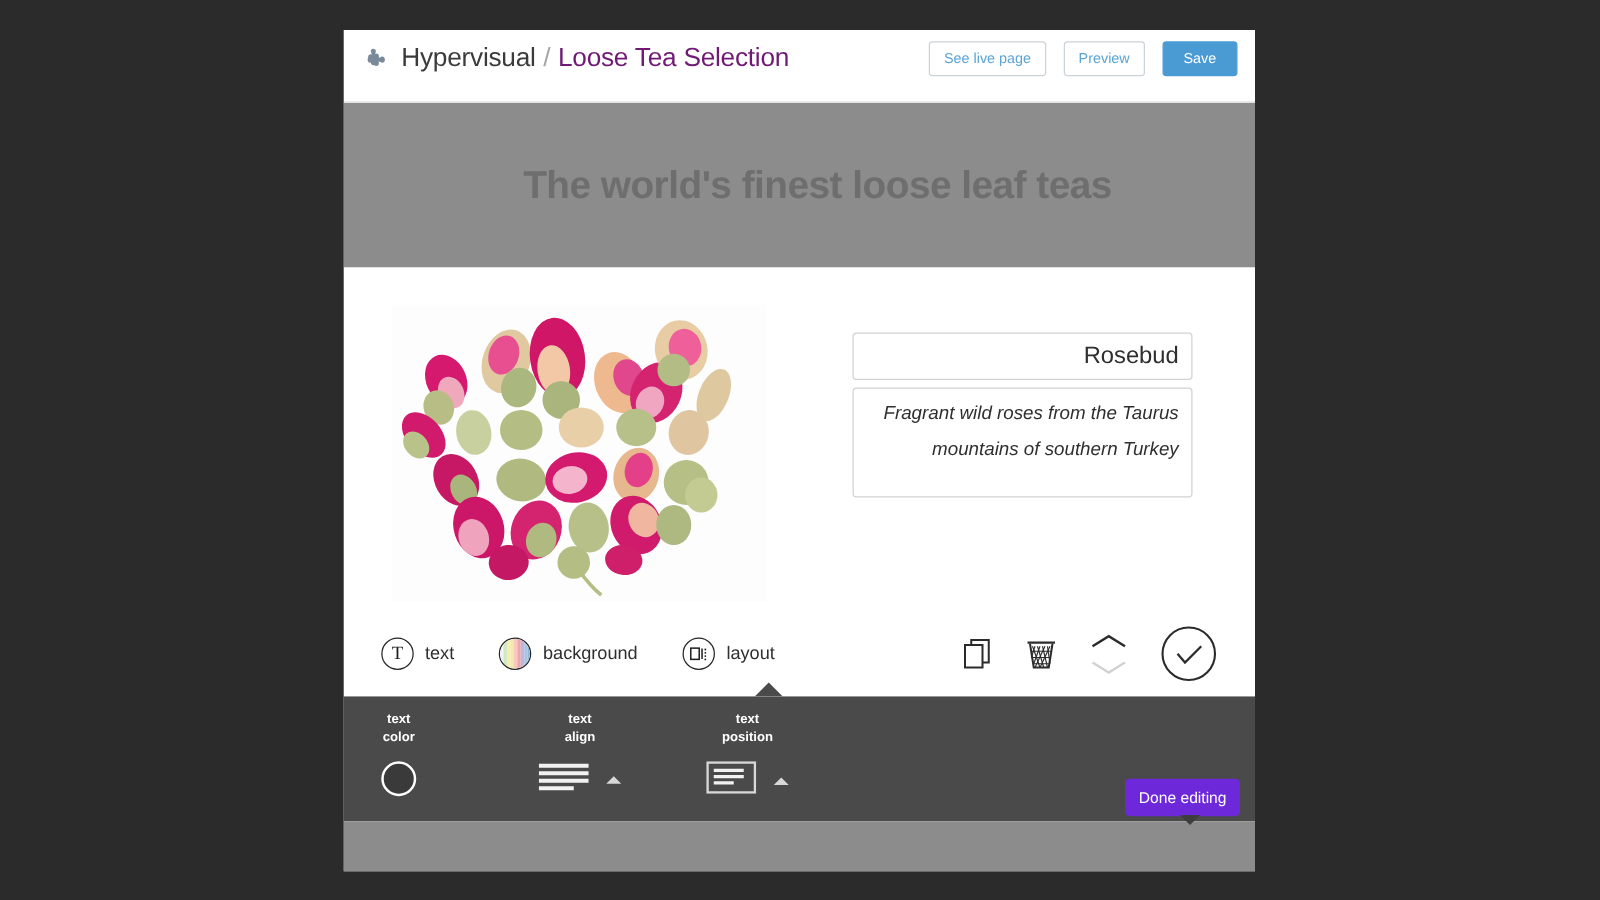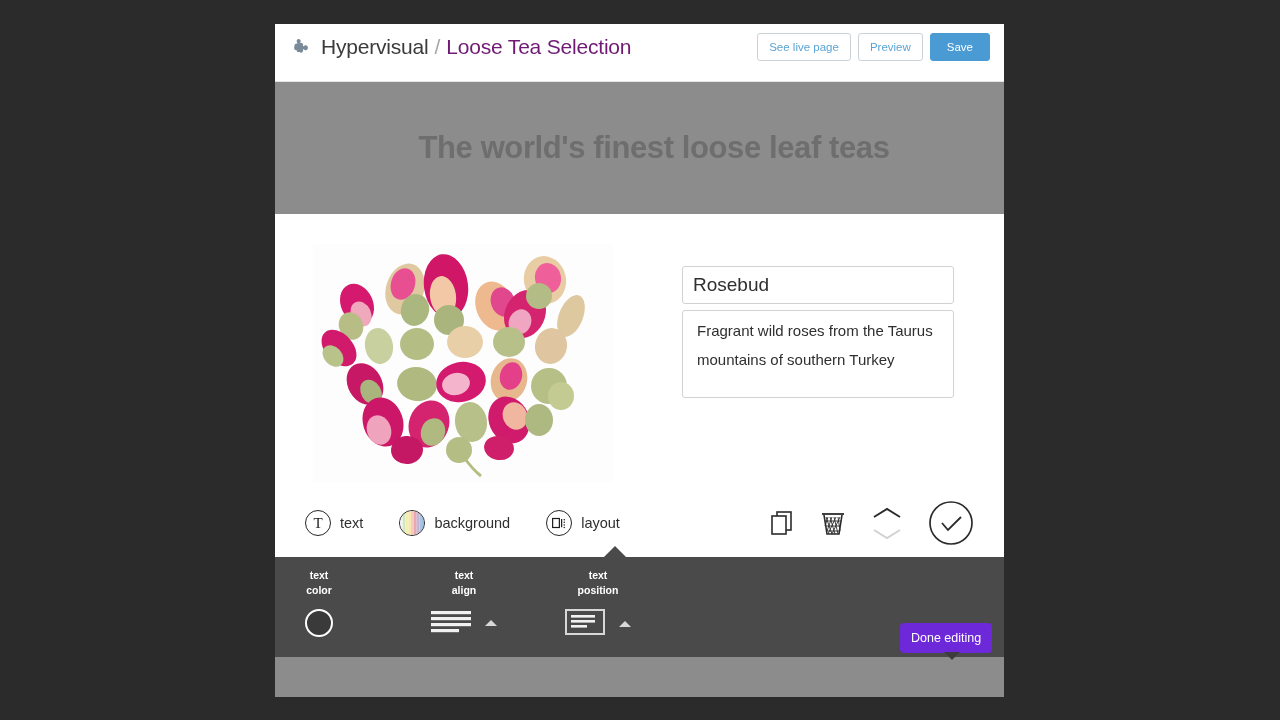--- a/index.html
+++ b/index.html
@@ -33,21 +33,21 @@
   #brand-wrap { display: flex; align-items: baseline; white-space: nowrap; }
   #brand-name {
     font-size: 21px; color: #3b3b3b; font-weight: normal;
     letter-spacing: -.2px;
   }
   #brand-sep { font-size: 21px; color: #a6a6a6; margin: 0 6px; }
   #page-title {
     font-size: 21px; color: #701a75; font-weight: normal;
     letter-spacing: -.2px;
   }
-  #header-actions { margin-left: auto; display: flex; align-items: flex-end; gap: 7px; }
+  #header-actions { margin-left: auto; display: flex; align-items: flex-end; gap: 14px; }
   .hdr-btn {
     font-family: "Liberation Sans", sans-serif;
     font-size: 11.5px;
     height: 28px;
     padding: 0 11px;
     border-radius: 3px;
     border: 1px solid #ccd3d8;
     background: #ffffff;
     color: #5ba4d4;
     cursor: pointer;
@@ -110,34 +110,36 @@
 
   
   #text-col { margin-left: 37px; width: 272px; padding-top: 26px; }
   .field {
     border: 1px solid #d2d2d2;
     border-radius: 3px;
     background: #ffffff;
     color: #2f2f2f;
     width: 100%;
     font-family: "Liberation Sans", sans-serif;
+    text-align: right;
   }
   #title-field {
     height: 38px;
     font-size: 19px;
     padding: 0 10px;
     line-height: 36px;
   }
   #desc-field {
     margin-top: 6px;
     min-height: 88px;
     font-size: 15px;
     line-height: 28.5px;
     padding: 6px 10px 8px 14px;
     white-space: pre-wrap;
+    font-style: italic;
   }
 
   
   #block-toolbar {
     position: absolute;
     left: 0; right: 0; bottom: 0;
     height: 68px;
     display: flex;
     align-items: center;
     padding: 0 30px;

